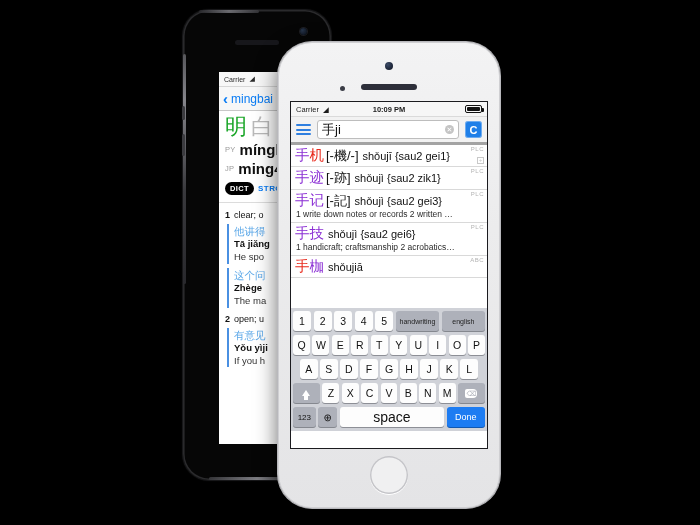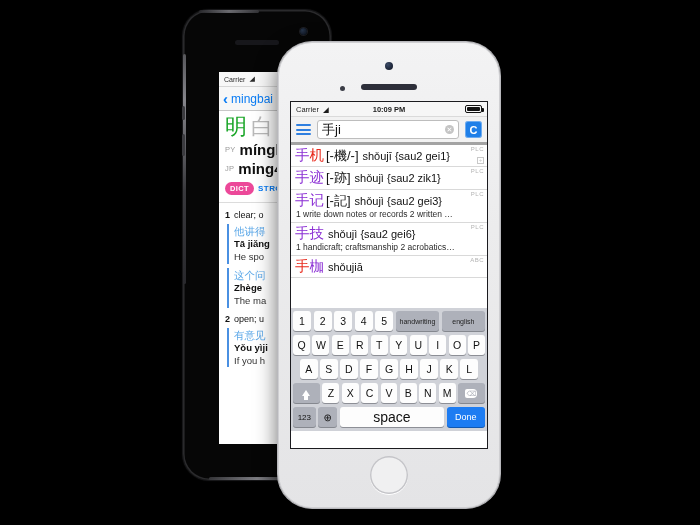--- a/index.html
+++ b/index.html
@@ -57,21 +57,21 @@
     display:flex; align-items:center; padding:0 4px; color:#0a7cf4; font-size:12px;
   }
   .pb-nav .chev { font-size:15px; margin-right:3px; font-weight:600; }
   .pb-headword { padding:5px 6px 2px 6px; display:flex; gap:4px; align-items:flex-start; }
   .hz-green { font-size:22px; color:#1aa628; line-height:1; }
   .hz-outline { font-size:22px; color:#b9b9b9; line-height:1; }
   .pb-romrow { display:flex; align-items:center; gap:4px; padding:1px 6px; }
   .pb-romrow .tag { font-size:7.5px; color:#9a9a9a; letter-spacing:.3px; }
   .pb-romrow .val { font-size:15px; font-weight:bold; color:#111; white-space:nowrap; }
   .pb-badges { display:flex; gap:4px; padding:4px 6px 5px 6px; }
-  .pill { background:#ec4899; color:#fff; font-size:7.5px; font-weight:bold; border-radius:7px; padding:2px 5px; letter-spacing:.4px;}
+  .pill { background:#000000; color:#fff; font-size:7.5px; font-weight:bold; border-radius:7px; padding:2px 5px; letter-spacing:.4px;}
   .pill-plain { color:#0a7cf4; font-size:8px; font-weight:bold; letter-spacing:.4px; padding-top:2px;}
   .pb-hr { height:1px; background:#dcdcdc; margin:2px 0 4px 0; }
   .sense { display:flex; gap:4px; padding:3px 6px 0 6px; }
   .sense .num { font-size:9px; font-weight:bold; color:#111; }
   .sense .txt { font-size:9px; color:#111; white-space:nowrap; }
   .example { border-left:2px solid #4a90e2; margin:4px 0 0 8px; padding-left:5px; }
   .example .zh { font-size:10.5px; color:#5aa7e8; white-space:nowrap; line-height:1.35; }
   .example .py { font-size:9.5px; font-weight:bold; color:#111; white-space:nowrap; line-height:1.35;}
   .example .en { font-size:9.5px; color:#333; white-space:nowrap; line-height:1.35;}
 

